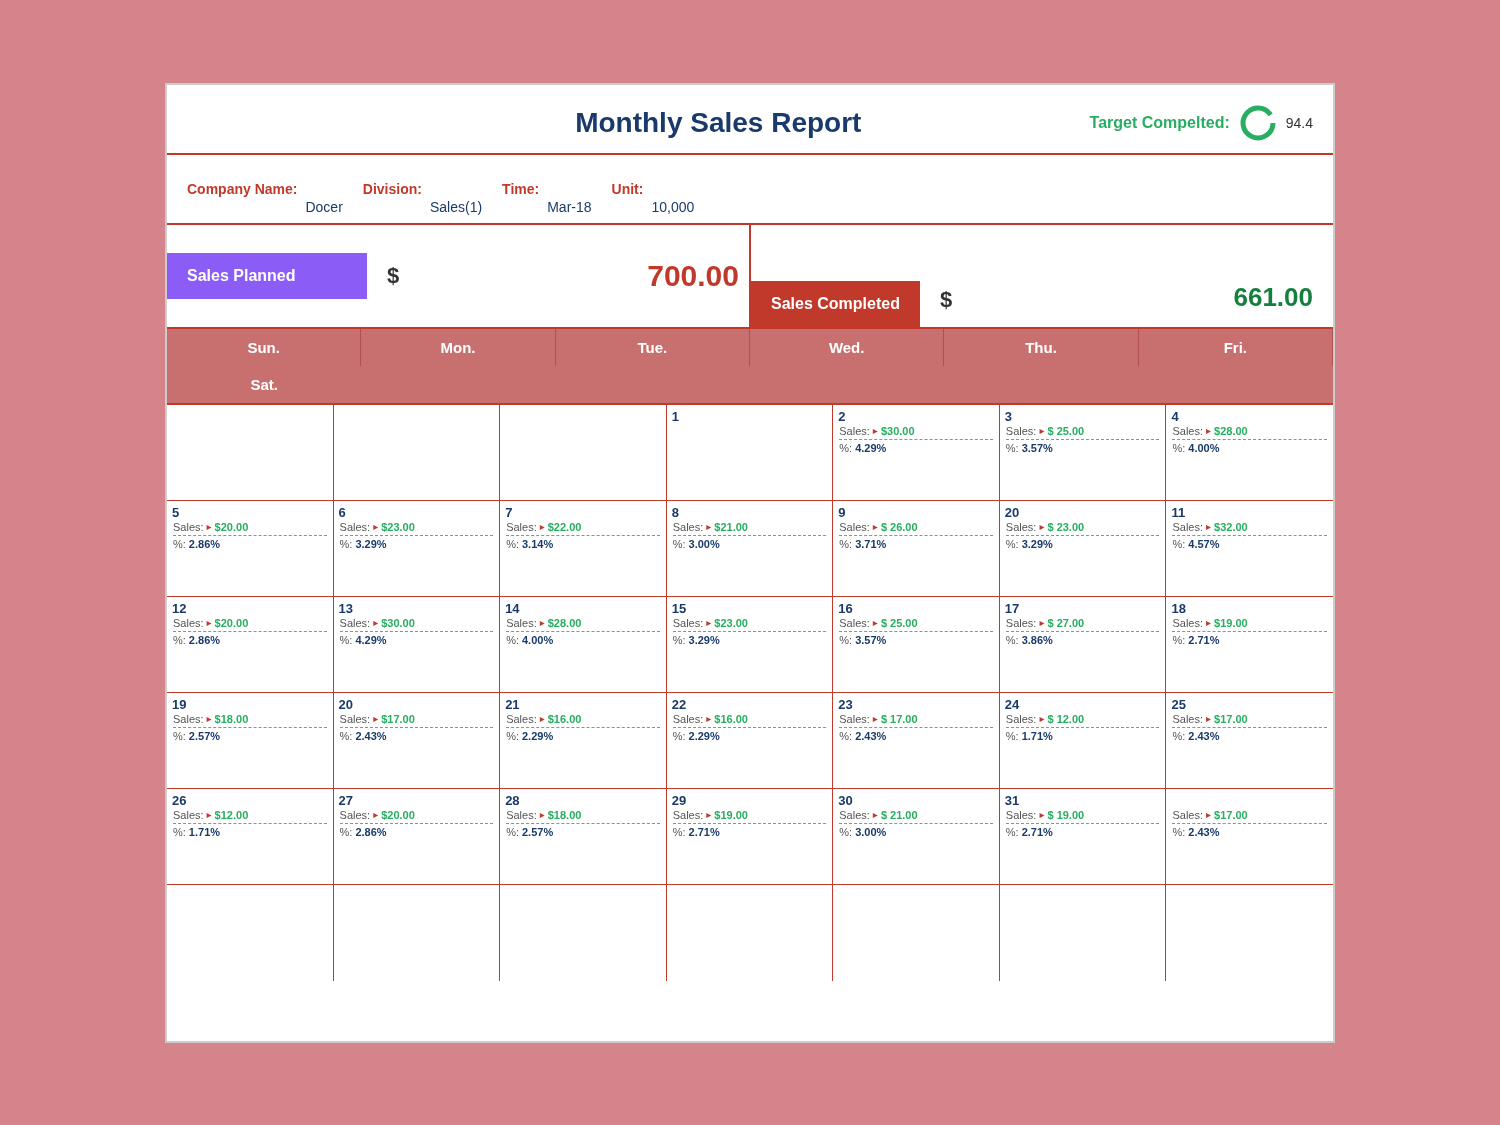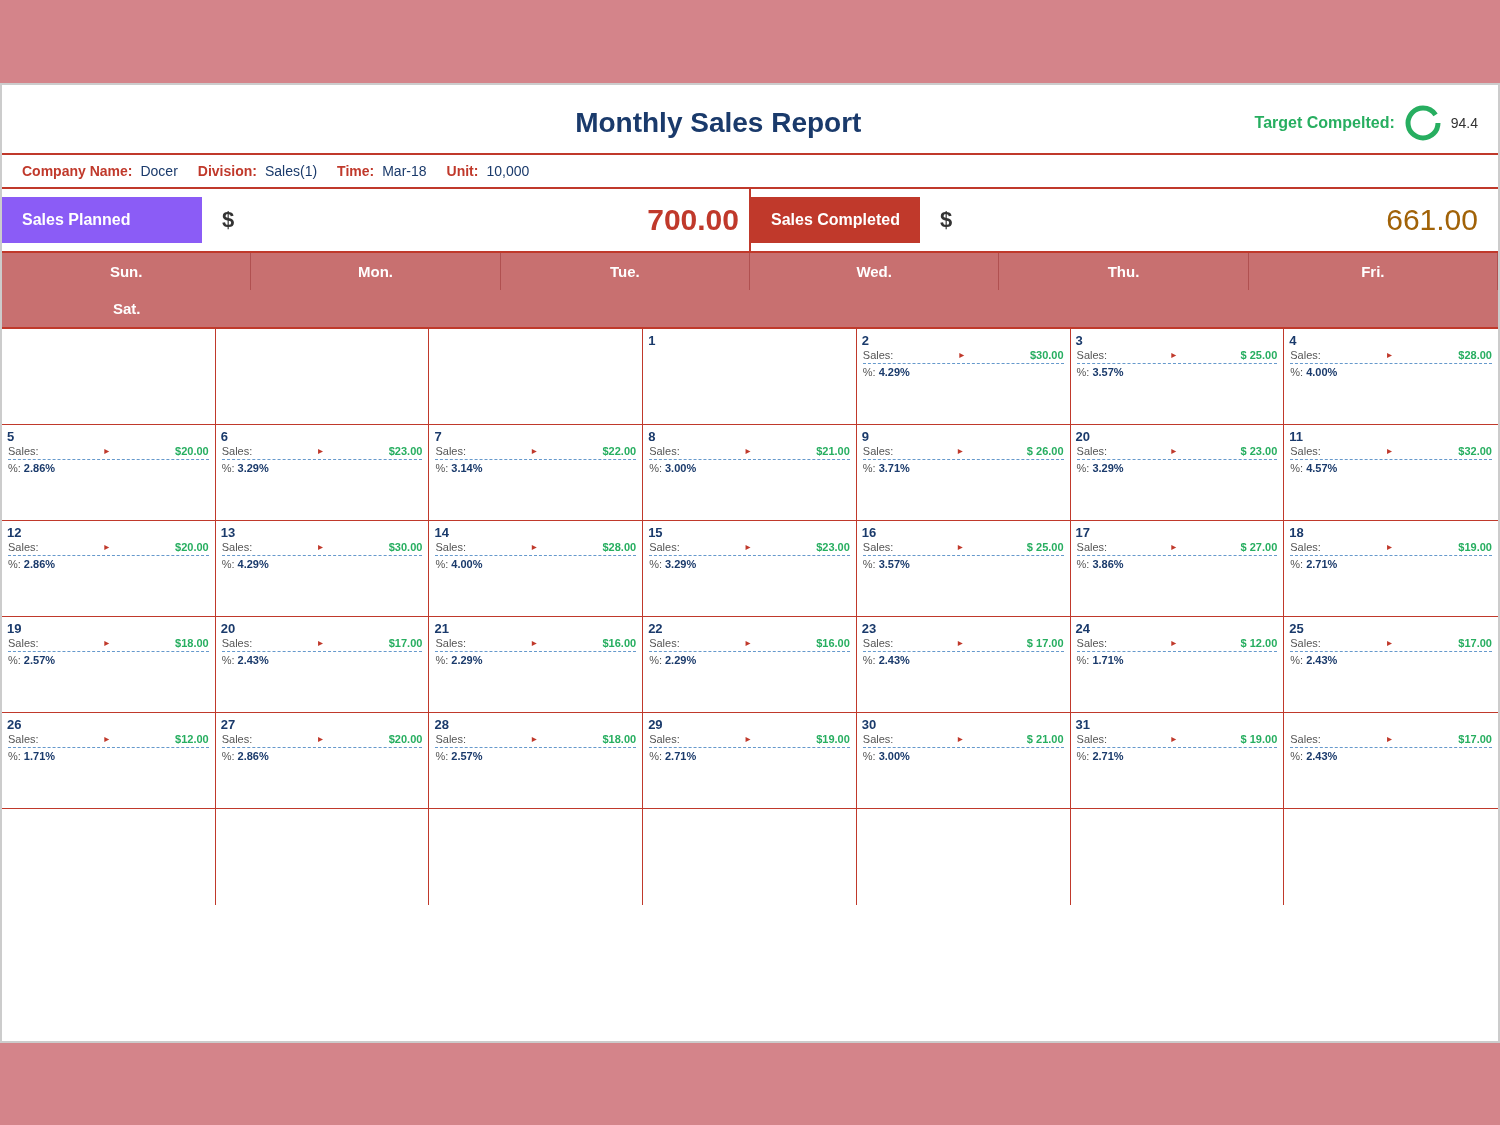--- a/index.html
+++ b/index.html
@@ -7,21 +7,21 @@
       background-color: #d4848a;
       display: flex;
       justify-content: center;
       align-items: center;
       min-height: 1125px;
       width: 1500px;
       font-family: Arial, sans-serif;
     }
     .report-container {
       background: white;
-      width: 1500px;
+      width: 1170px;
       min-height: 960px;
       border: 2px solid #ccc;
       padding: 0;
       position: relative;
     }
     
     .report-header {
       display: flex;
       align-items: center;
       padding: 18px 20px 10px 20px;
@@ -66,20 +66,21 @@
       gap: 8px;
     }
     .info-label {
       color: #c0392b;
       font-weight: bold;
       font-size: 14px;
     }
     .info-value {
       color: #1a3a6b;
       font-size: 14px;
+      margin-top: 36px;
     }
     
     .sales-summary {
       display: flex;
       border-bottom: 2px solid #c0392b;
     }
     .sales-planned-cell, .sales-completed-cell {
       display: flex;
       align-items: center;
     }
@@ -116,35 +117,36 @@
     }
     .sales-dollar-sign2 {
       color: #333;
       font-size: 22px;
       font-weight: bold;
       padding: 14px 10px 14px 20px;
     }
     .sales-amount-completed {
       flex: 1;
       text-align: right;
-      color: #a16207;
-      font-size: 30px;
-      font-weight: normal;
+      color: #15803d;
+      font-size: 26px;
+      font-weight: bold;
       padding: 14px 20px 14px 10px;
     }
     .sales-left {
       display: flex;
       align-items: center;
       flex: 1;
       border-right: 2px solid #c0392b;
     }
     .sales-right {
       display: flex;
-      align-items: center;
+      align-items: flex-end;
       flex: 1;
+      margin-top: 43px;
     }
     
     .day-headers {
       display: grid;
       grid-template-columns: repeat(6, 1fr);
       background: #c87070;
       border-bottom: 2px solid #c0392b;
     }
     .day-header {
       text-align: center;
@@ -180,21 +182,20 @@
       font-size: 13px;
       position: absolute;
       top: 4px;
       left: 5px;
     }
     .sales-line {
       display: flex;
       align-items: center;
       gap: 3px;
       margin-top: 16px;
-      justify-content: space-between;
     }
     .sales-text {
       color: #555;
       font-size: 11px;
     }
     .sales-val {
       color: #27ae60;
       font-weight: bold;
       font-size: 11px;
     }

